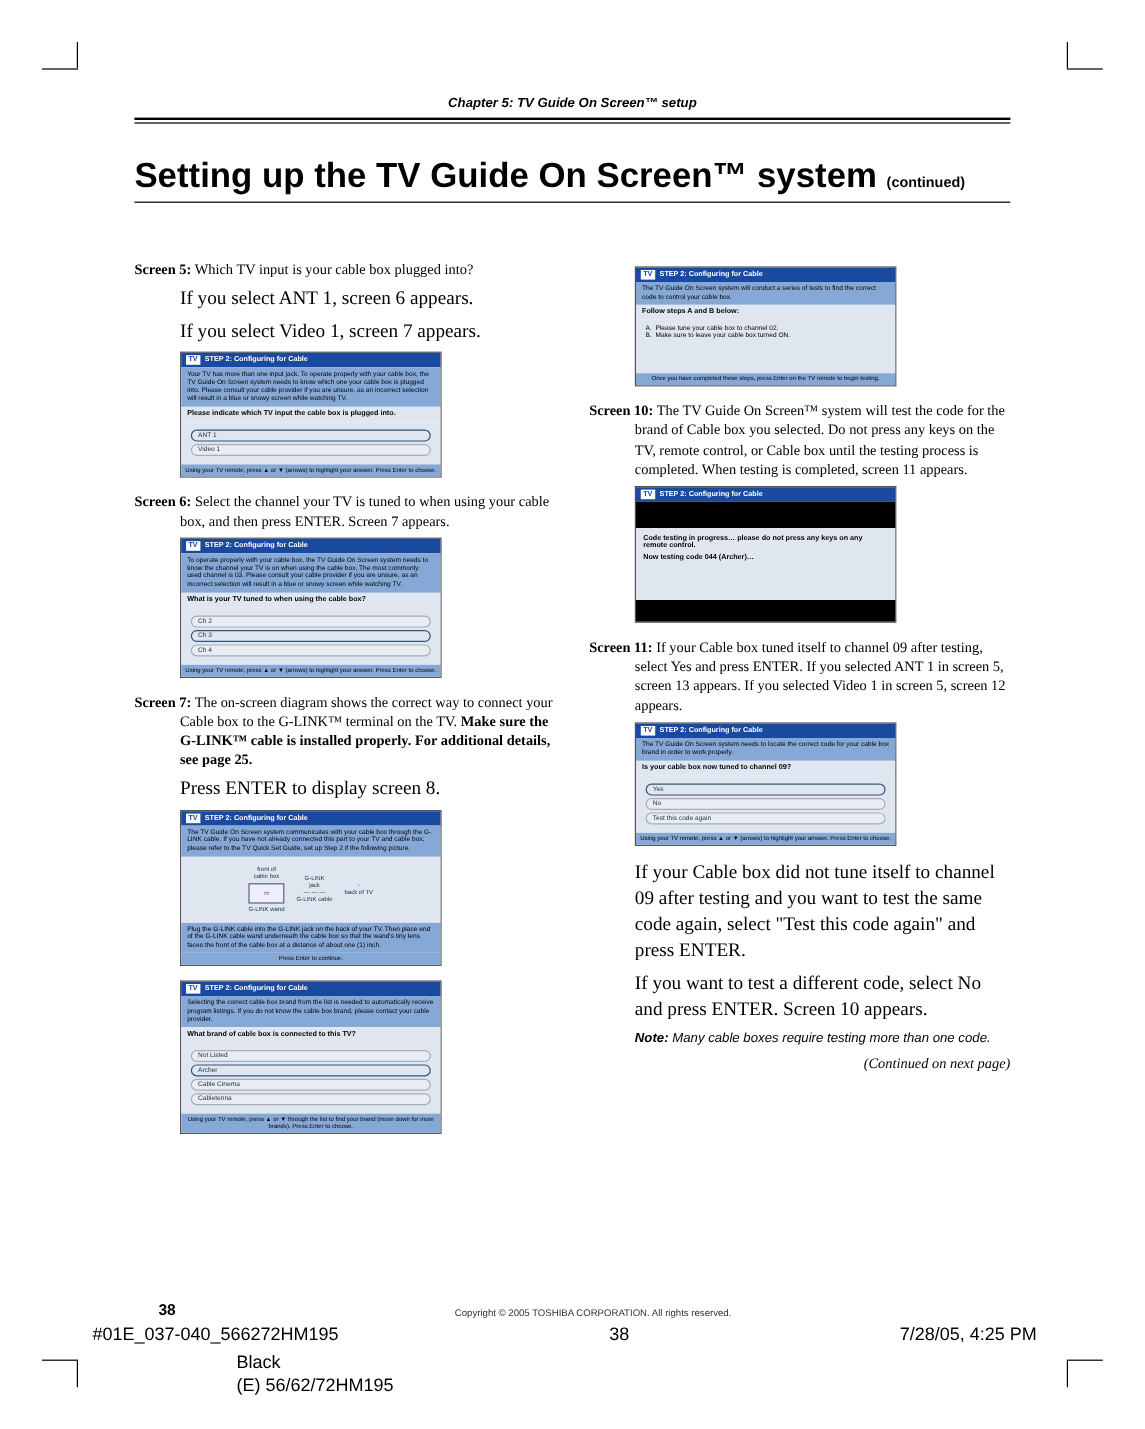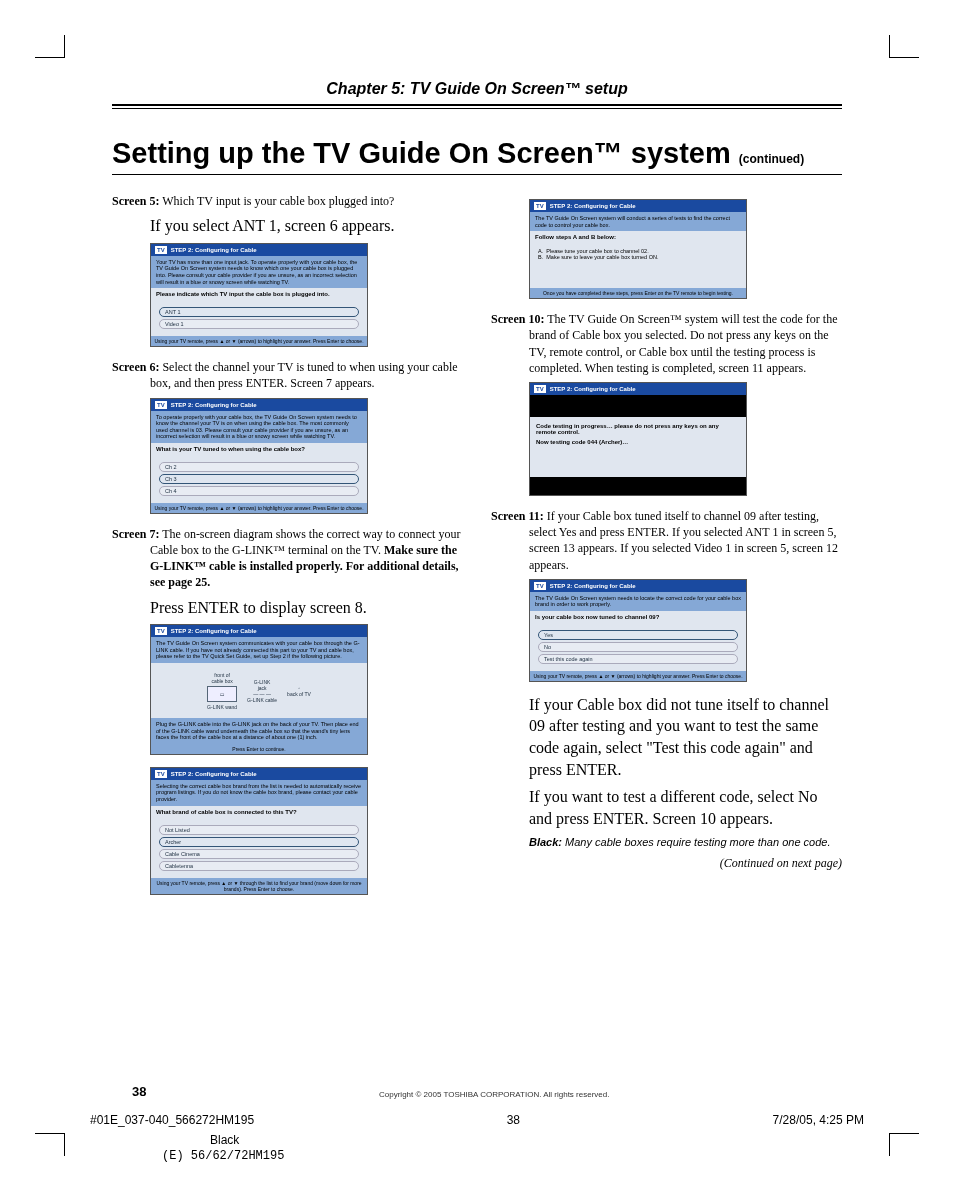--- a/index.html
+++ b/index.html
@@ -20,21 +20,21 @@
   .crop-bl-h { bottom: 57px; left: 35px; width: 30px; height: 1px; }
   .crop-bl-v { bottom: 35px; left: 64px; width: 1px; height: 22px; }
   .crop-br-h { bottom: 57px; right: 35px; width: 30px; height: 1px; }
   .crop-br-v { bottom: 35px; right: 64px; width: 1px; height: 22px; }
 
   .page { width: 730px; margin: 30px auto 0 auto; }
   .chapter-header {
     text-align: center;
     font-style: italic;
     font-weight: bold;
-    font-size: 16px;
+    font-size: 11px;
     font-family: Arial, sans-serif;
     padding-bottom: 6px;
   }
   .rule-thick { border-bottom: 2px solid #000; }
   .rule-thin { border-bottom: 1px solid #000; margin-top: 2px; }
   .title-row {
     margin-top: 28px;
     border-bottom: 1px solid #000;
     padding-bottom: 4px;
   }
@@ -48,21 +48,21 @@
     font-family: Arial, Helvetica, sans-serif;
     font-weight: bold;
     font-size: 12px;
     display: inline;
   }
   .columns {
     display: flex;
     gap: 28px;
     margin-top: 18px;
   }
-  .col { flex: 1; min-width: 0; }
+  .col { flex: 1; min-width: 0; margin-top: 29px; }
   .para {
     font-size: 12px;
     line-height: 1.35;
     margin-bottom: 6px;
     text-indent: -38px;
     padding-left: 38px;
   }
   .para .lead { font-weight: bold; }
   .para-flat { font-size: 16px; line-height: 1.35; margin-bottom: 6px; padding-left: 38px; }
   .para-note { font-size: 11px; line-height: 1.35; margin: 6px 0 6px 38px; font-family: Arial, sans-serif; }
@@ -149,28 +149,28 @@
     right: 132px;
     display: flex;
     align-items: flex-end;
     font-family: Arial, sans-serif;
   }
   .page-num { font-weight: bold; font-size: 13px; margin-right: 20px; }
   .copyright { flex:1; text-align: center; font-size: 8px; color: #333; }
   .print-meta {
     position: absolute;
     bottom: 28px;
-    left: 90px;
+    left: 77px;
     right: 90px;
-    font-size: 12px;
+    font-size: 15px;
     font-family: Arial, sans-serif;
   }
   .pm-row1 { display:flex; justify-content:space-between; }
   .pm-black { margin-top:6px; margin-left:120px; }
-  .pm-model { margin-top:2px; margin-left:72px;font-family:Liberation Mono, monospace; }
+  .pm-model { margin-top:2px; margin-left:120px; }
 </style>
 </head>
 <body>
 
 <div class="crop-mark crop-tl-h"></div>
 <div class="crop-mark crop-tl-v"></div>
 <div class="crop-mark crop-tr-h"></div>
 <div class="crop-mark crop-tr-v"></div>
 <div class="crop-mark crop-bl-h"></div>
 <div class="crop-mark crop-bl-v"></div>
@@ -188,20 +188,21 @@
   </div>
 
   <div class="columns">
 
     <div class="col">
 
       <div class="para">
         <span class="lead">Screen 5:</span><span> Which TV input is your cable box plugged into?</span>
       </div>
       <div class="para-flat">If you select ANT 1, screen 6 appears.</div>
+      <div class="para-flat">If you select Video 1, screen 7 appears.</div>
 
       <div class="shot">
         <div class="shot-hdr">
             <span class="shot-logo">TV</span>
             <span>STEP 2: Configuring for Cable</span>
           </div>
         <div class="shot-note">Your TV has more than one input jack. To operate properly with your cable box, the TV Guide On Screen system needs to know which one your cable box is plugged into. Please consult your cable provider if you are unsure, as an incorrect selection will result in a blue or snowy screen while watching TV.</div>
         <div class="shot-q">Please indicate which TV input the cable box is plugged into.</div>
         <div class="shot-body">
           <div class="shot-opt sel">ANT 1</div>
@@ -321,21 +322,21 @@
           <div class="shot-opt sel">Yes</div>
           <div class="shot-opt">No</div>
           <div class="shot-opt">Test this code again</div>
         </div>
         <div class="shot-foot">Using your TV remote, press ▲ or ▼ (arrows) to highlight your answer. Press Enter to choose.</div>
       </div>
 
       <div class="para-flat">If your Cable box did not tune itself to channel 09 after testing and you want to test the same code again, select "Test this code again" and press ENTER.</div>
       <div class="para-flat">If you want to test a different code, select No and press ENTER. Screen 10 appears.</div>
       <div class="para-note">
-        <span class="note-label">Black:</span><i> Many cable boxes require testing more than one code.</i>
+        <span class="note-label">Note:</span><i> Many cable boxes require testing more than one code.</i>
       </div>
       <div class="continued">(Continued on next page)</div>
     </div>
   </div>
 </div>
 
 <div class="page-footer">
   <span class="page-num">38</span>
   <span class="copyright">Copyright © 2005 TOSHIBA CORPORATION. All rights reserved.</span>
 </div>

